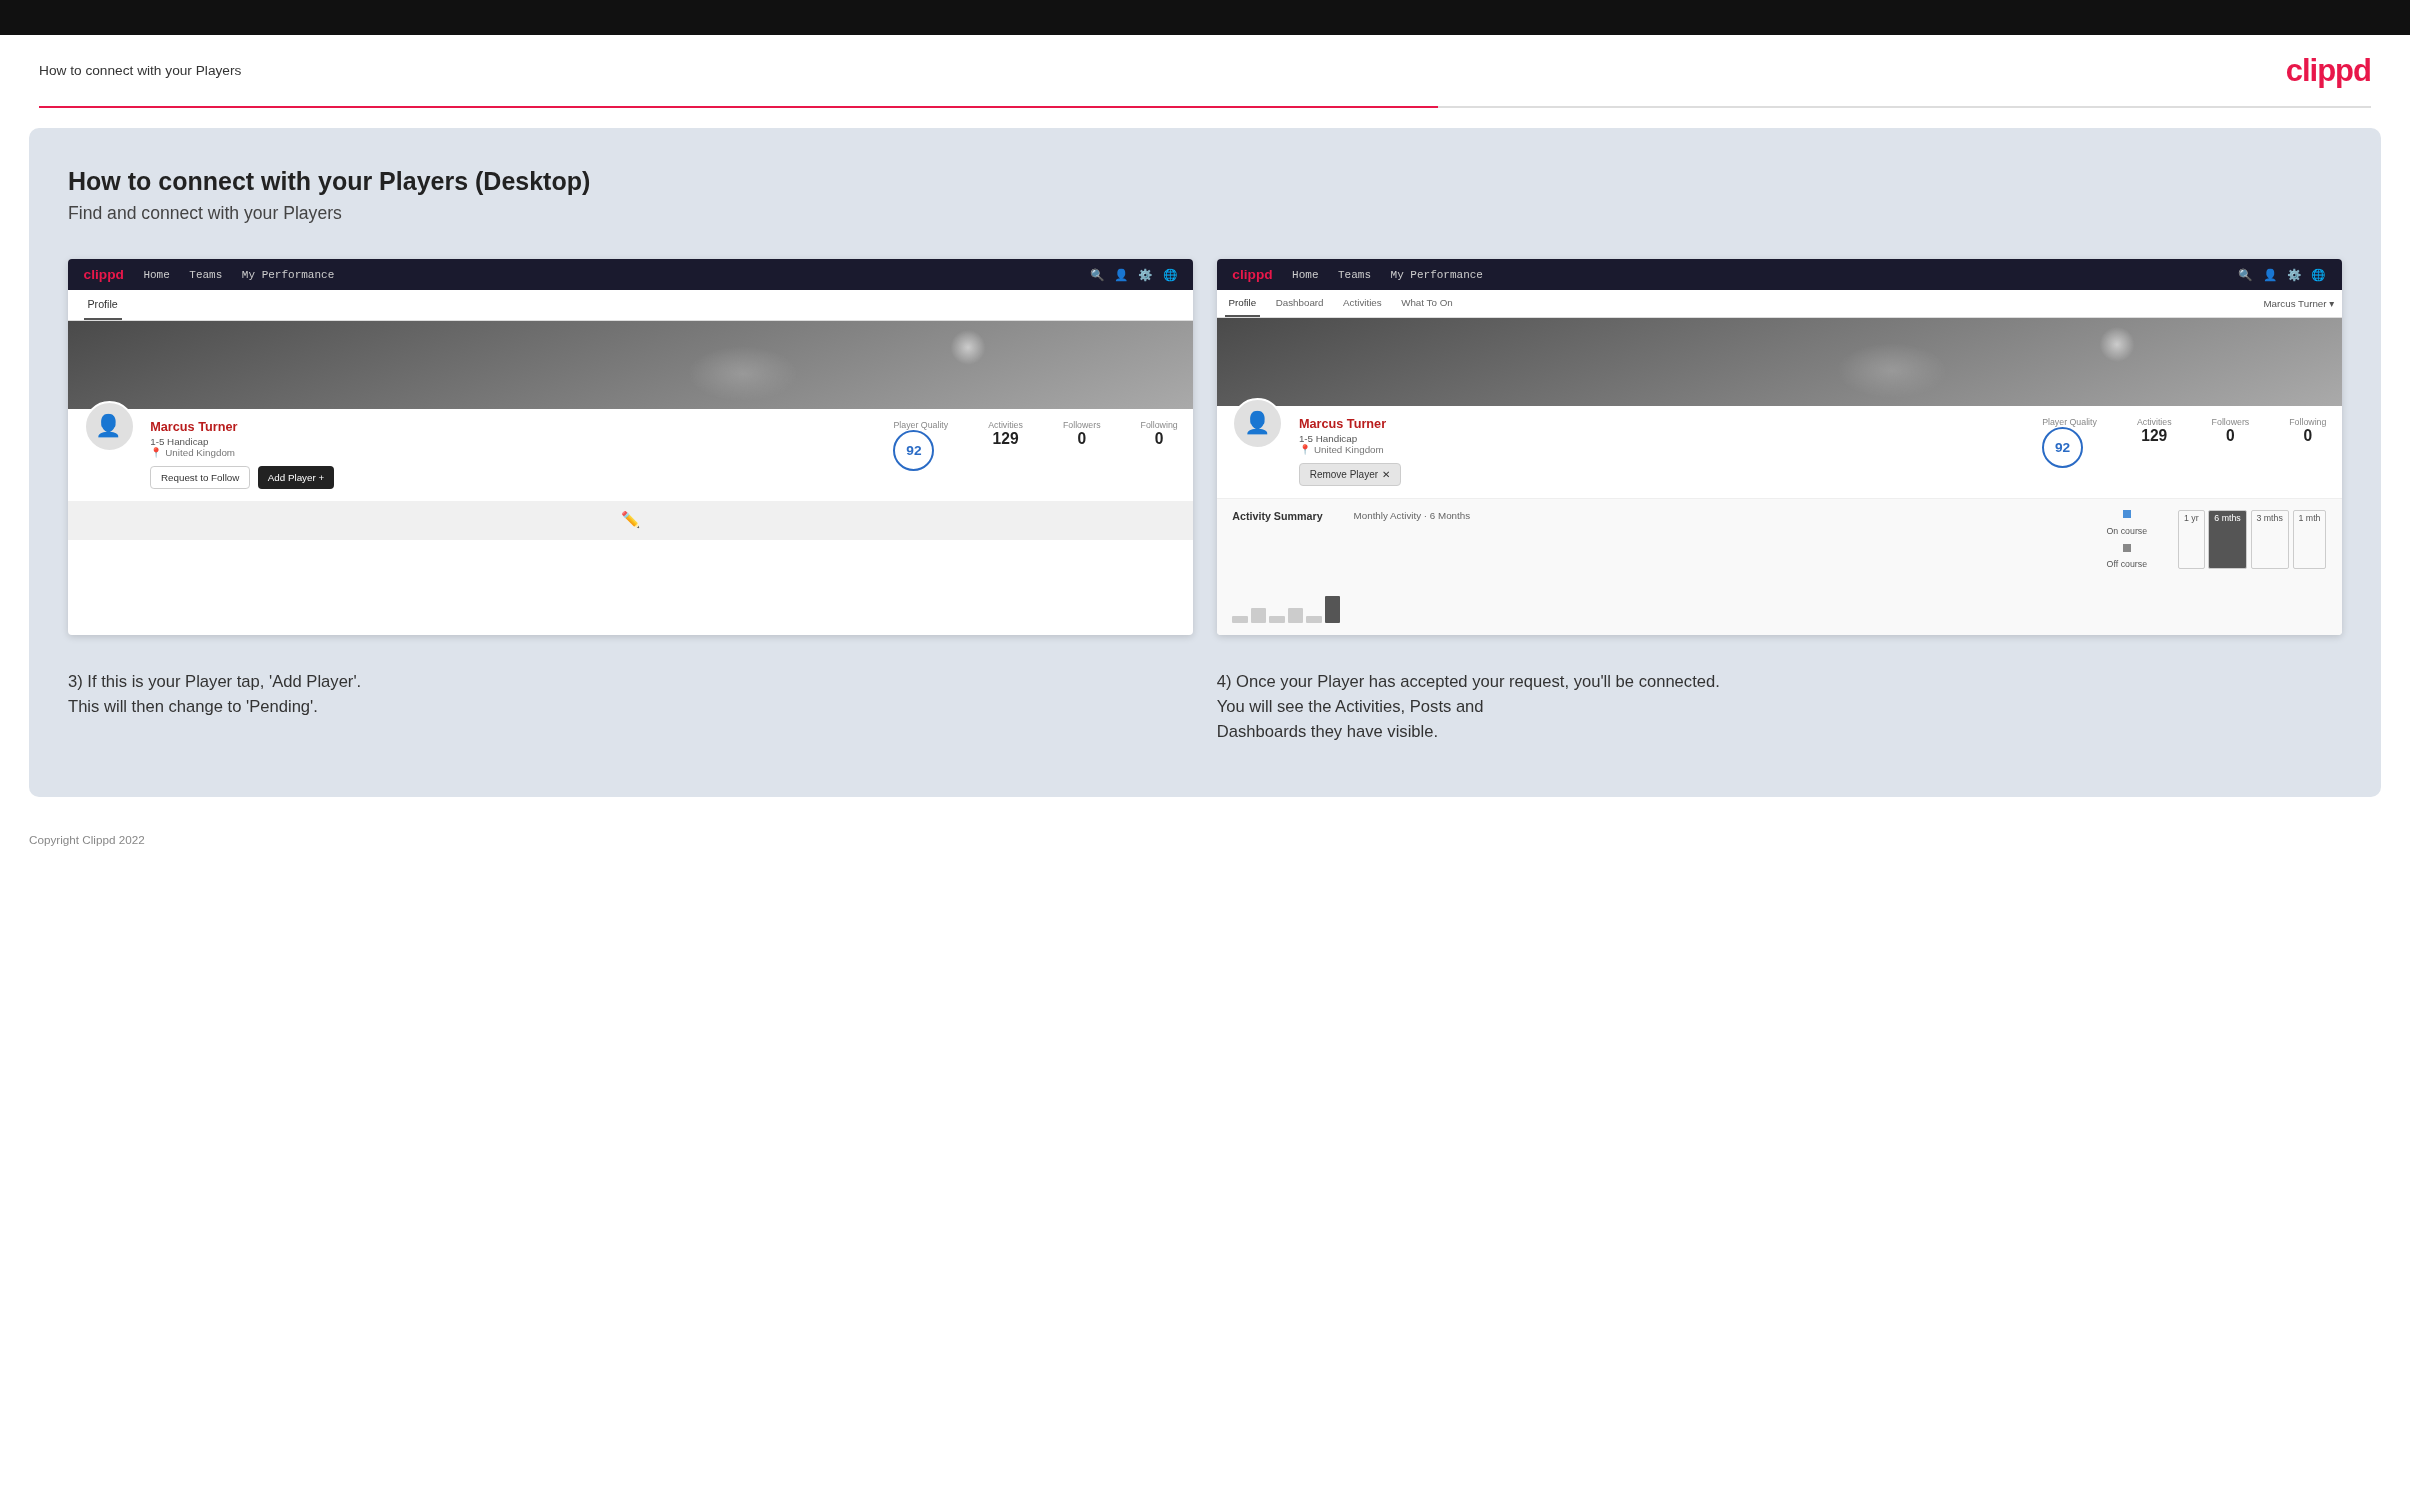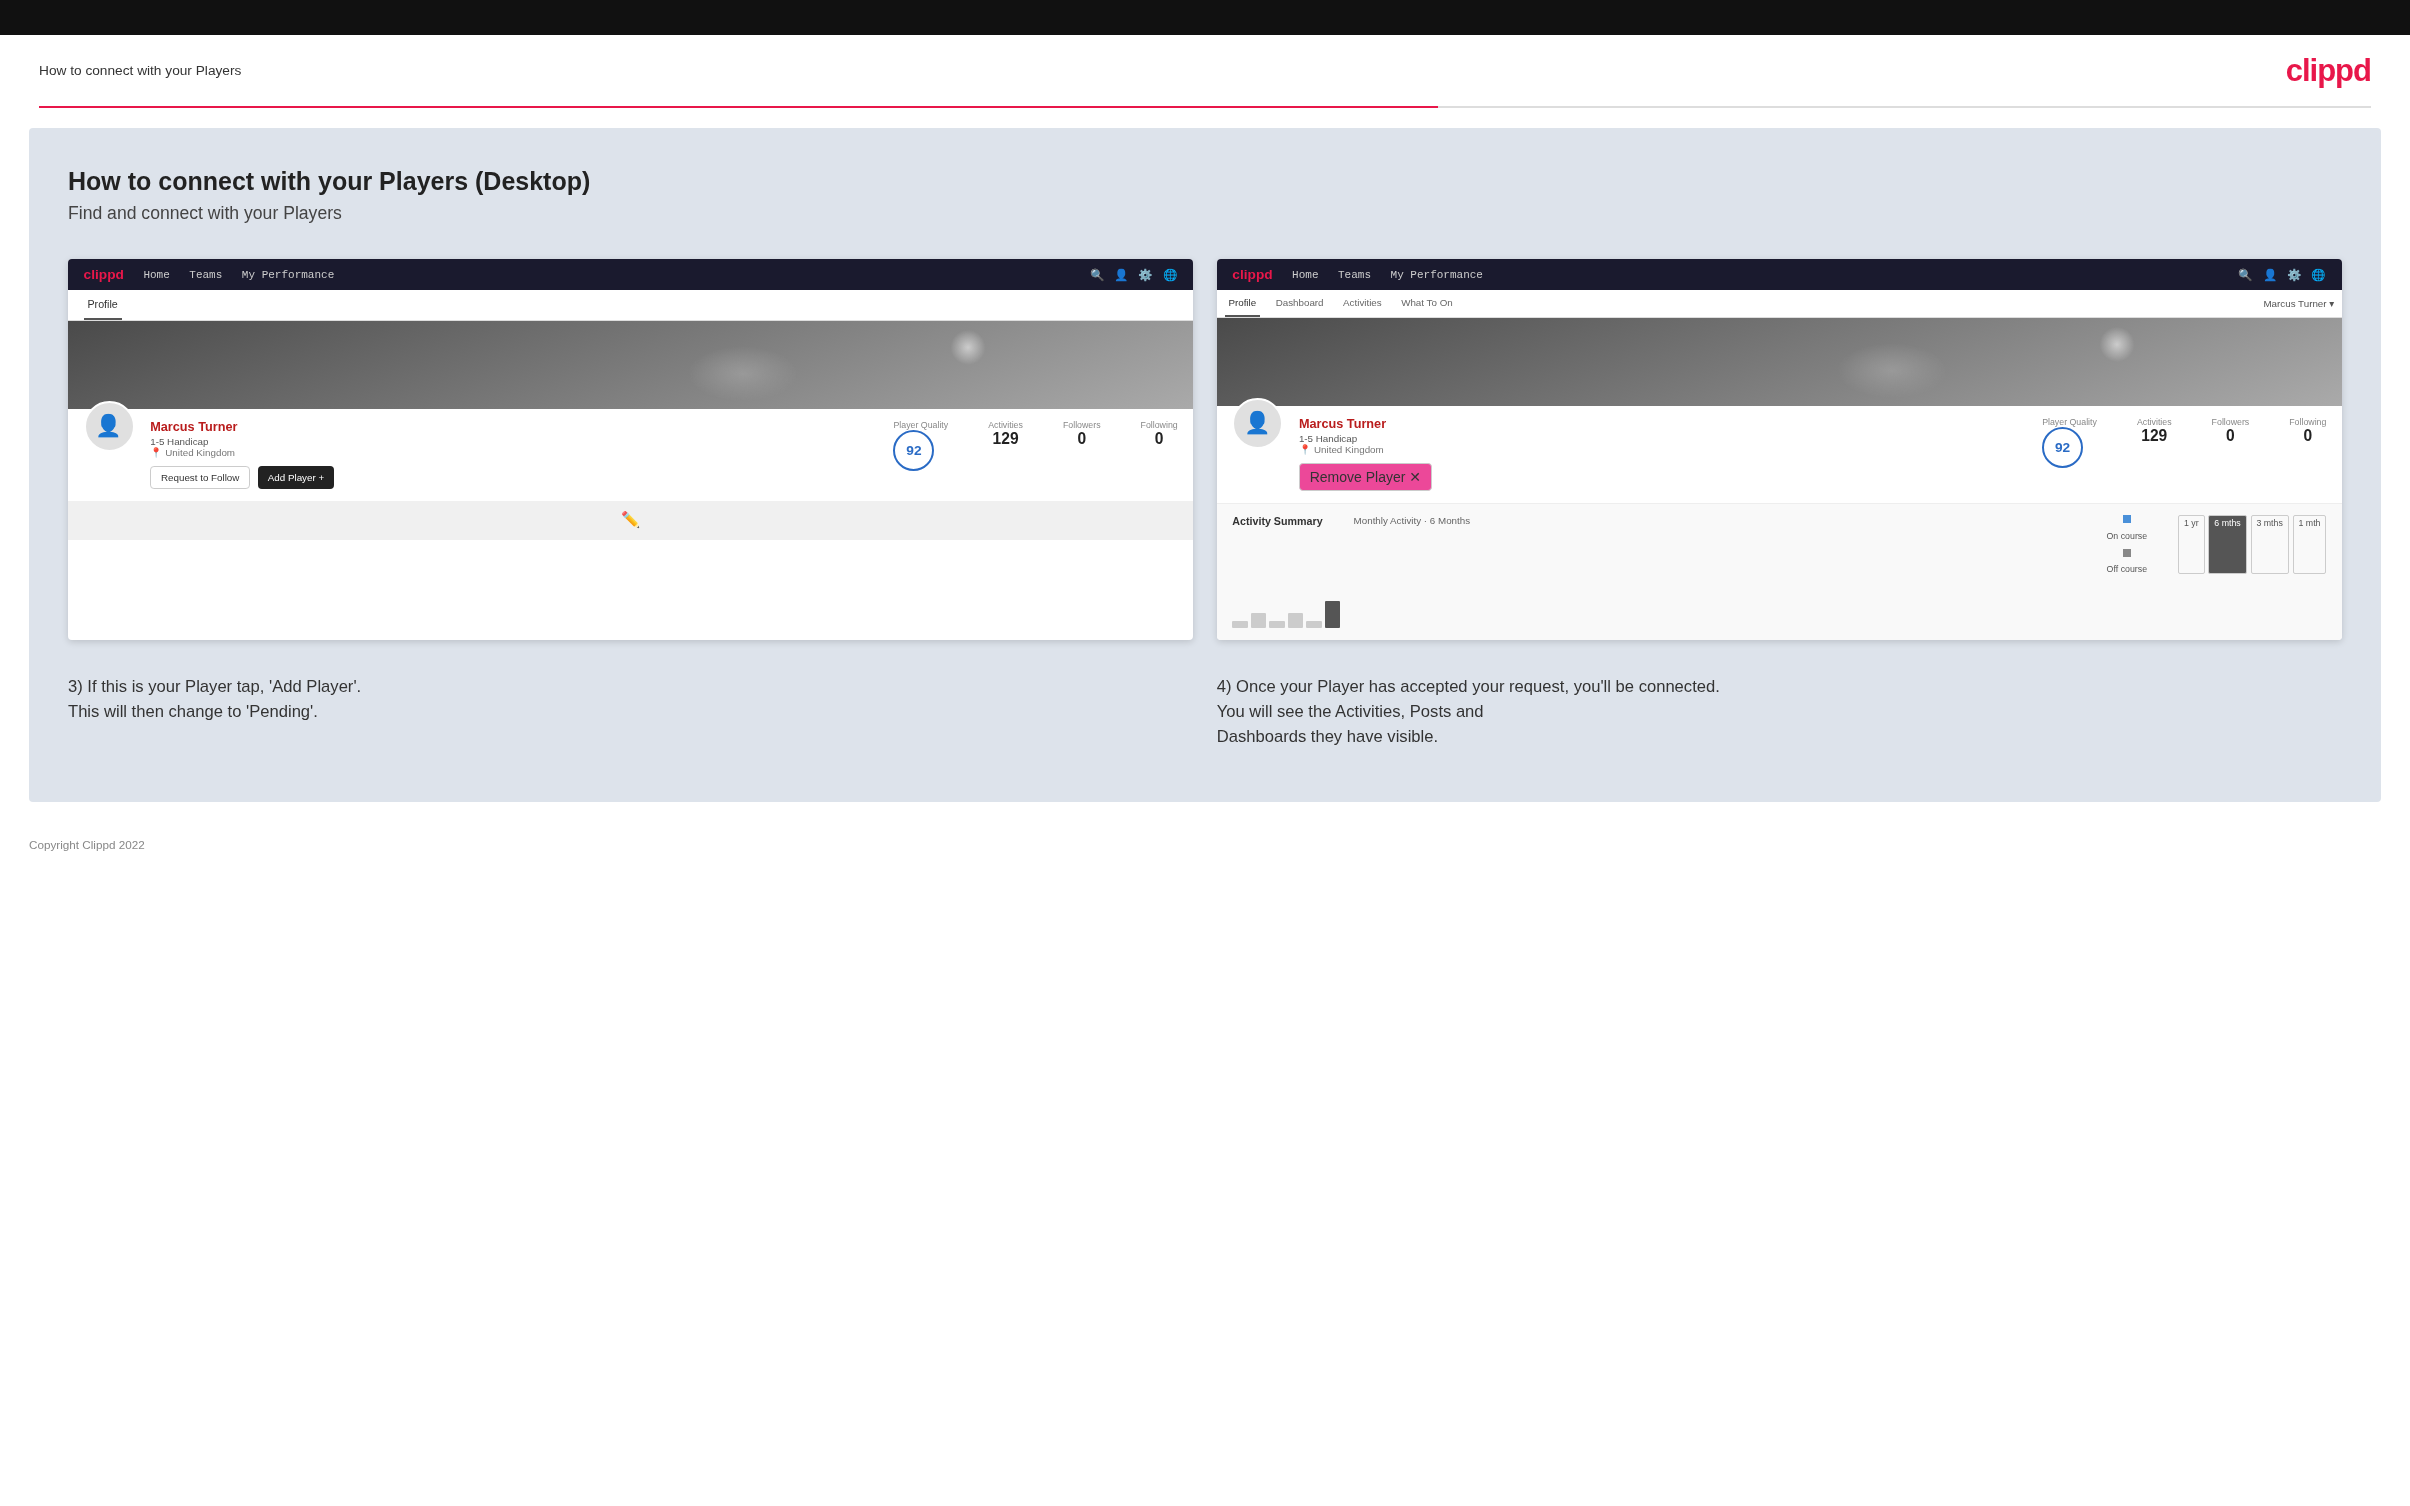--- a/index.html
+++ b/index.html
@@ -40,21 +40,21 @@
       height: 2px;
       background: linear-gradient(to right, #e8174a 60%, #ddd 60%);
       margin: 0 39px 0 39px;
     }
 
     
     .main-content {
       background: #dde3eb;
       margin: 19.5px 29px;
       padding: 39px 39px 49px 39px;
-      border-radius: 4px;
+      border-radius: 10px;
     }
 
     .section-title {
       font-size: 25px;
       font-weight: 700;
       color: #222;
       margin-bottom: 7.8px;
     }
     .section-subtitle {
       font-size: 17.6px;
@@ -237,24 +237,24 @@
       background: #222;
       border: none;
       border-radius: 3.9px;
       font-size: 9.8px;
       padding: 4.9px 9.8px;
       cursor: pointer;
       color: #fff;
     }
 
     .btn-remove-player {
-      background: #ec4899;
+      background: #e5e5e5;
       border: 1px solid #ccc;
       border-radius: 3.9px;
-      font-size: 14px;
+      font-size: 10px;
       padding: 4.9px 9.8px;
       cursor: pointer;
       color: #333;
       display: flex;
       align-items: center;
       gap: 3.9px;
       justify-content: space-between;
     }
 
     

